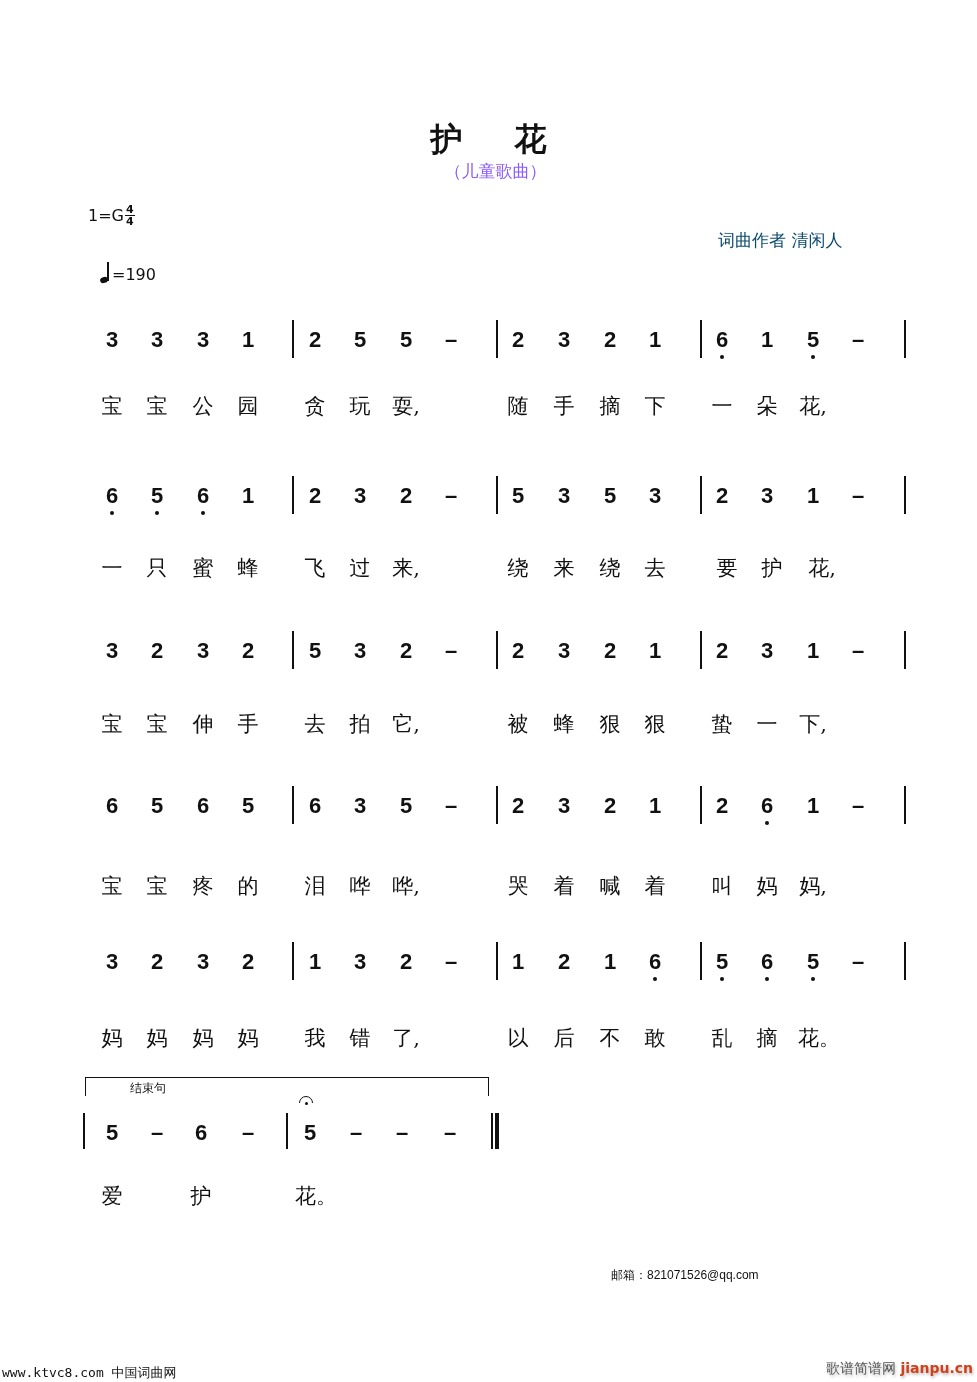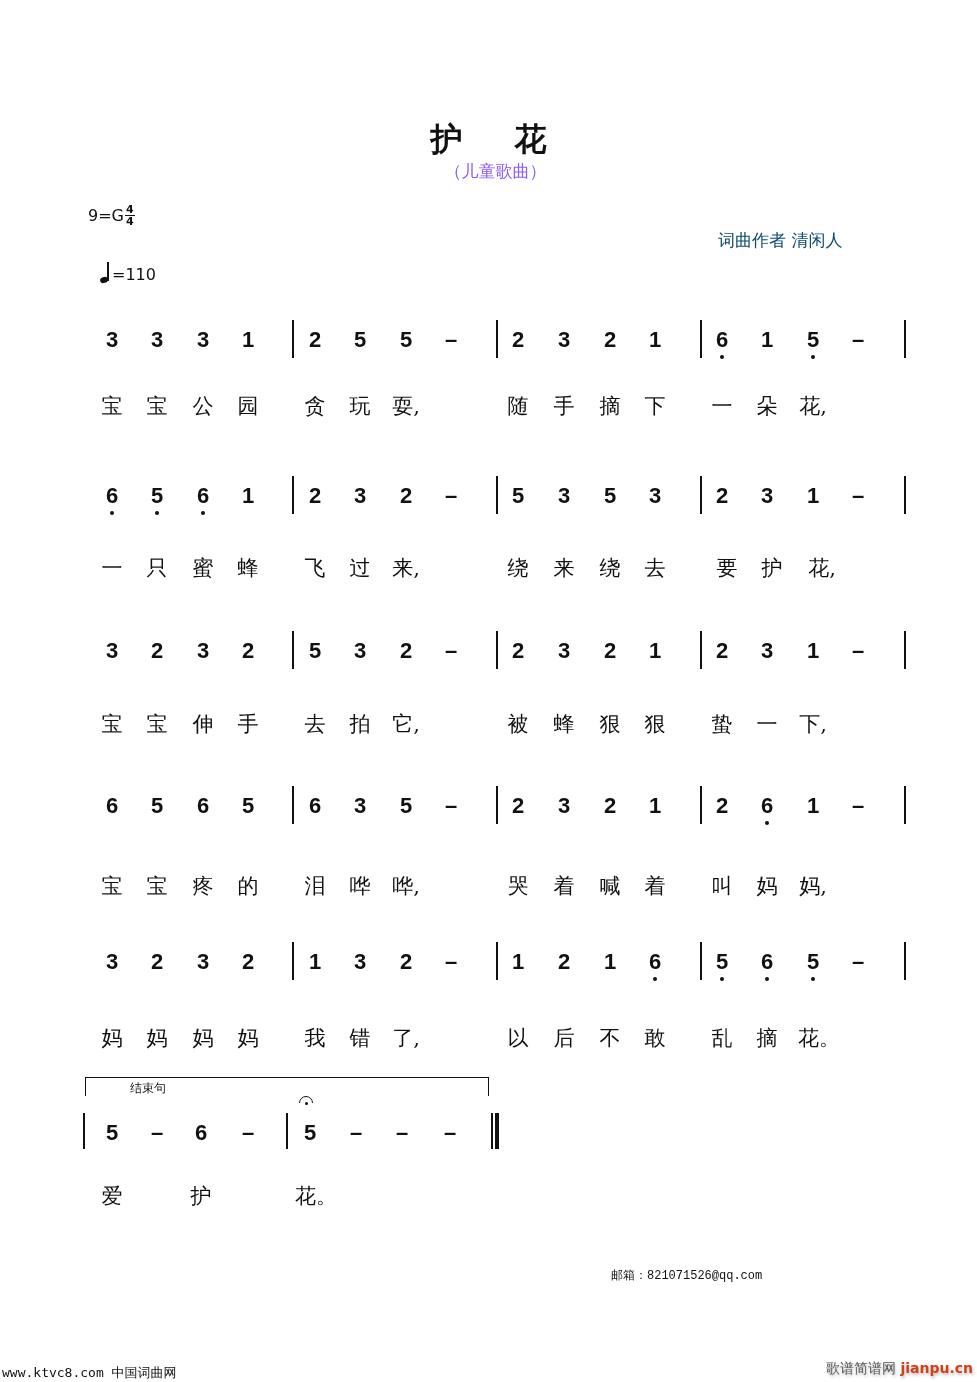--- a/index.html
+++ b/index.html
@@ -19,45 +19,45 @@
   .note.dot-below::after { content:""; position:absolute; left:10px; top:27px; width:4px; height:4px; border-radius:50%; background:#111; }
   .note.dash { font-weight:bold; }
   .bar { width:2px; background:#111; }
   .bar.dbl { width:8px; background:linear-gradient(to right,#111 0,#111 2px,transparent 2px,transparent 4px,#111 4px,#111 8px); }
   .lyric { font-family:"DejaVu Serif", serif; font-size:21px; width:30px; margin-left:-15px; text-align:center; line-height:24px; }
   .bracket { left:85px; top:1077px; width:402px; height:18px; border-top:1px solid #111; border-left:1px solid #111; border-right:1px solid #111; }
   .bracket-label { left:130px; top:1080px; font-family:"DejaVu Sans", sans-serif; font-size:12px; }
   .fermata { left:299px; top:1096px; width:16px; height:14px; }
   .fermata .arc { position:absolute; left:0; top:0; width:14px; height:14px; border:1.5px solid #111; border-radius:50%; clip-path:inset(0 0 50% 0); box-sizing:border-box; }
   .fermata .fdot { position:absolute; left:6px; top:6px; width:3px; height:3px; background:#111; border-radius:50%; }
-  .email { left:611px; top:1267px; font-family:Liberation Mono, monospace; font-size:12px; }
+  .email { left:611px; top:1267px; font-family:Liberation Sans, sans-serif; font-size:12px; }
   .wm-left { left:2px; top:1364px; font-family:"DejaVu Sans Mono", monospace; font-size:13px; color:#111; }
   .wm-right { left:826px; top:1360px; font-family:"DejaVu Serif", serif; font-size:14px; color:#555; text-shadow:1px 2px 3px #bbb; }
   .wm-right .accent { color:#d0401a; font-family:"DejaVu Sans", sans-serif; font-weight:bold; }
 </style>
 </head>
 <body>
 
 <div class="abs title">护花</div>
 <div class="abs subtitle">（儿童歌曲）</div>
 
 <div class="abs key">
-  <span>9=G</span>
+  <span>1=G</span>
   <span class="frac">
     <span class="num">4</span>
     <span>4</span>
   </span>
 </div>
 
 <div class="abs tempo">
   <span class="qnote">
       <span class="stem"></span>
       <span class="head"></span>
     </span>
-  <span>=110</span>
+  <span>=190</span>
 </div>
 
 <div class="abs author">词曲作者 清闲人</div>
 
 <div id="score">
     <div class="abs note" style="left: 112px; top: 328px;">3</div>
     <div class="abs note" style="left: 157px; top: 328px;">3</div>
     <div class="abs note" style="left: 203px; top: 328px;">3</div>
     <div class="abs note" style="left: 248px; top: 328px;">1</div>
     <div class="abs note" style="left: 315px; top: 328px;">2</div>

